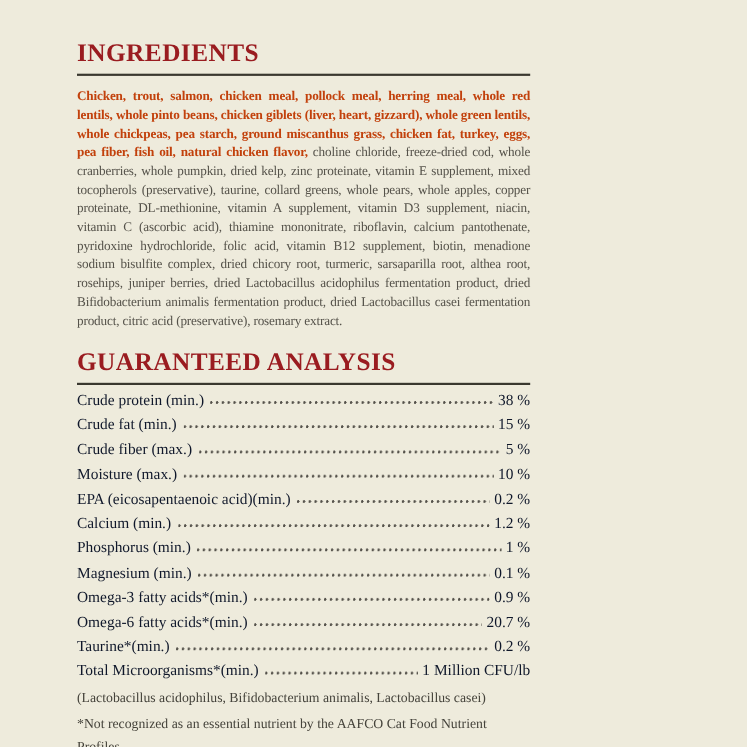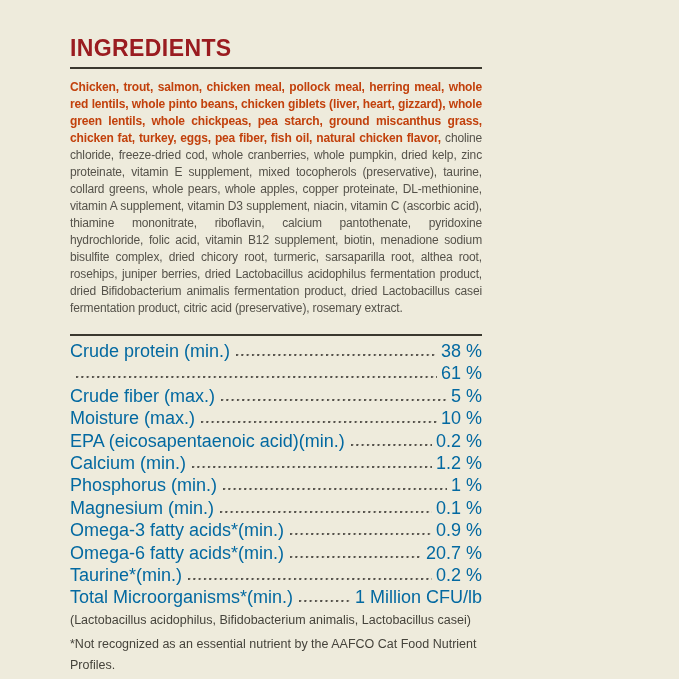--- a/index.html
+++ b/index.html
@@ -11,20 +11,21 @@
     height: 679px;
     background: #eeebdc;
     overflow: hidden;
     font-family: "Liberation Sans", "DejaVu Sans", sans-serif;
   }
   .label-root {
     box-sizing: border-box;
     width: 562px;
     height: 679px;
     padding: 36px 80px 0 70px;
+    font-family: Liberation Serif, serif;
   }
   .section-title {
     margin: 0;
     font-size: 23px;
     line-height: 24px;
     font-weight: 800;
     letter-spacing: 0.4px;
     color: #9a1c20;
   }
   .section-rule {
@@ -48,22 +49,22 @@
   .analysis-section {
     margin-top: 17px;
   }
   .ga-table {
     margin-top: 4px;
   }
   .ga-row {
     display: flex;
     align-items: baseline;
     line-height: 22.4px;
-    font-size: 18px;
-    color: #0369a1;
+    font-size: 14px;
+    color: #0f172a;
   }
   .ga-label {
     white-space: nowrap;
   }
   .ga-leader {
     flex: 1 1 auto;
     height: 13px;
     margin: 0 4px 0 6px;
     background-image: radial-gradient(circle at 1.1px 10.9px, #54514a 1.02px, rgba(0,0,0,0) 1.32px);
     background-size: 5.3px 13px;
@@ -91,31 +92,33 @@
 
 <div class="label-root">
 
   <div class="ingredients-section">
     <h1 class="section-title">INGREDIENTS</h1>
     <div class="section-rule"></div>
     <p class="ingredients-text"><span class="lead">Chicken, trout, salmon, chicken meal, pollock meal, herring meal, whole red lentils, whole pinto beans, chicken giblets (liver, heart, gizzard), whole green lentils, whole chickpeas, pea starch, ground miscanthus grass, chicken fat, turkey, eggs, pea fiber, fish oil, natural chicken flavor,</span><span> choline chloride, freeze-dried cod, whole cranberries, whole pumpkin, dried kelp, zinc proteinate, vitamin E supplement, mixed tocopherols (preservative), taurine, collard greens, whole pears, whole apples, copper proteinate, DL-methionine, vitamin A supplement, vitamin D3 supplement, niacin, vitamin C (ascorbic acid), thiamine mononitrate, riboflavin, calcium pantothenate, pyridoxine hydrochloride, folic acid, vitamin B12 supplement, biotin, menadione sodium bisulfite complex, dried chicory root, turmeric, sarsaparilla root, althea root, rosehips, juniper berries, dried Lactobacillus acidophilus fermentation product, dried Bifidobacterium animalis fermentation product, dried Lactobacillus casei fermentation product, citric acid (preservative), rosemary extract.</span></p>
   </div>
 
   <div class="analysis-section">
+    <h1 class="section-title">GUARANTEED ANALYSIS</h1>
     <div class="section-rule"></div>
 
     <div class="ga-table">
         <div class="ga-row">
         <span class="ga-label">Crude protein (min.)</span>
         <span class="ga-leader"></span>
         <span class="ga-value">38 %</span>
       </div>
         <div class="ga-row">
+        <span class="ga-label">Crude fat (min.)</span>
         <span class="ga-leader"></span>
-        <span class="ga-value">61 %</span>
+        <span class="ga-value">15 %</span>
       </div>
         <div class="ga-row">
         <span class="ga-label">Crude fiber (max.)</span>
         <span class="ga-leader"></span>
         <span class="ga-value">5 %</span>
       </div>
         <div class="ga-row">
         <span class="ga-label">Moisture (max.)</span>
         <span class="ga-leader"></span>
         <span class="ga-value">10 %</span>

